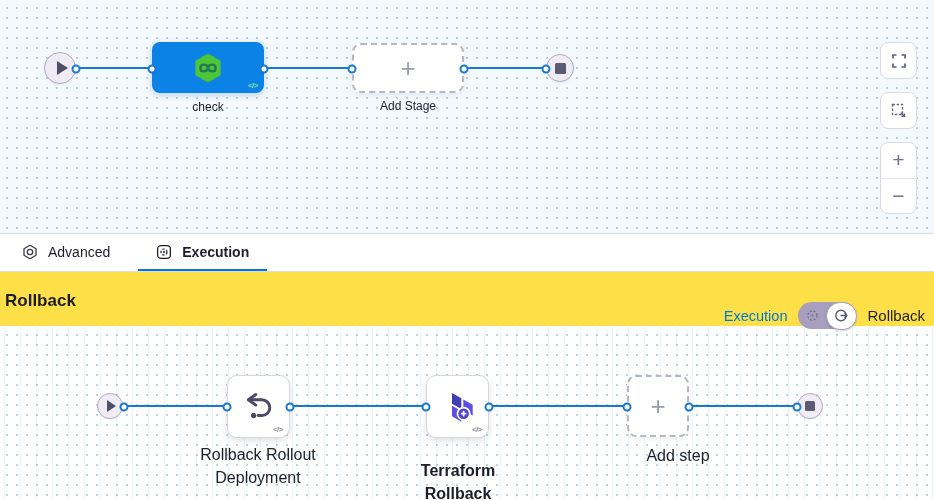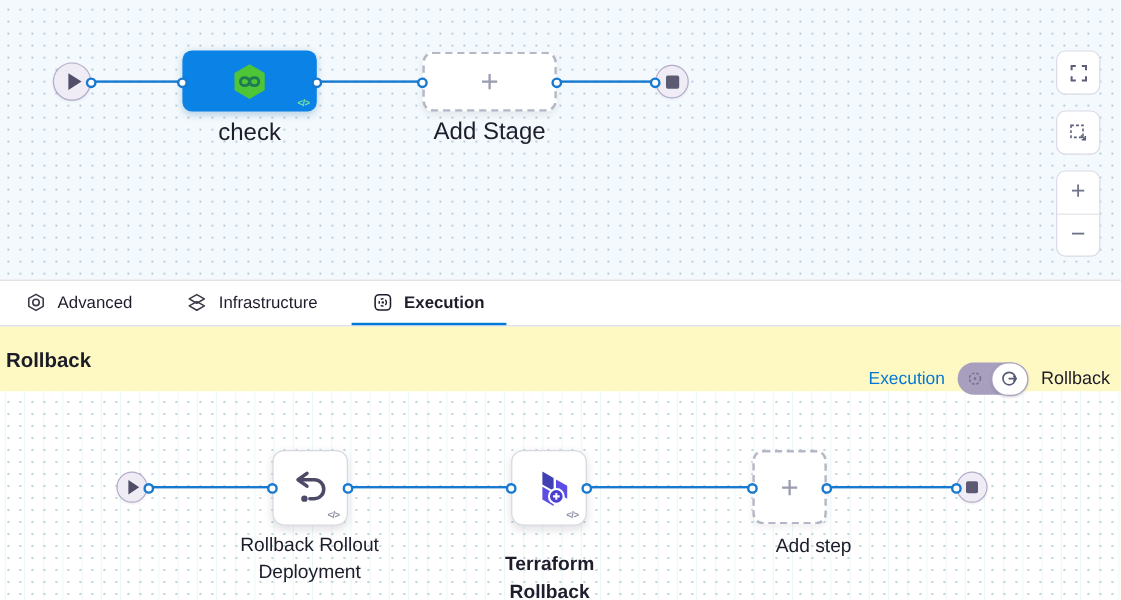--- a/index.html
+++ b/index.html
@@ -51,21 +51,21 @@
     position:absolute; background:#fff; border:2px dashed #b5b7c6; border-radius:9px; z-index:2;
     display:flex; align-items:center; justify-content:center;
     box-shadow:0 2px 5px rgba(40,41,61,.08); cursor:pointer;
     color:#9a9cb0; font-size:26px; font-weight:300;
   }
   .step-node {
     position:absolute; width:63px; height:63px; background:#fff; border:1px solid #d6d7e0;
     border-radius:10px; z-index:2; display:flex; align-items:center; justify-content:center;
     box-shadow:0 3px 7px rgba(40,41,61,.14); cursor:pointer;
   }
-  .node-label { position:absolute; text-align:center; font-size:20px; color:#1d1d2c; z-index:2; }
+  .node-label { position:absolute; text-align:center; font-size:12px; color:#1d1d2c; z-index:2; }
   .node-label.sm { font-size:16px; line-height:23px; }
 
   
   .ctl { position:absolute; left:880px; width:37px; background:#fff; border:1px solid #d9dae6;
          border-radius:8px; display:flex; align-items:center; justify-content:center;
          color:#70738c; cursor:pointer; z-index:5; }
   .ctl-stack { position:absolute; left:880px; top:142px; width:37px; height:72px; background:#fff;
                border:1px solid #d9dae6; border-radius:8px; z-index:5; display:flex; flex-direction:column; }
   .ctl-stack > div { flex:1; display:flex; align-items:center; justify-content:center;
                      font-size:21px; color:#70738c; cursor:pointer; }
@@ -74,21 +74,21 @@
   
   .tabbar { position:absolute; left:0; top:233px; width:934px; height:39px; background:#fff;
             border-top:1px solid #dadbe3; border-bottom:1px solid #dadbe3;
             display:flex; align-items:stretch; padding-left:4px; gap:10px; z-index:6; }
   .tab { display:flex; align-items:center; gap:10px; padding:0 18px; font-size:14px; color:#1d1d2c;
          cursor:pointer; border-bottom:2px solid transparent; }
   .tab.active { font-weight:bold; border-bottom-color:#0278d5; }
   .tab svg { flex:none; }
 
   
-  .panel { position:absolute; left:0; top:272px; width:934px; height:228px; background:#fef9c3; }
+  .panel { position:absolute; left:0; top:272px; width:934px; height:228px; background:#fde047; }
   .panel-heading { position:absolute; left:5px; top:19px; font-size:17px; font-weight:bold; color:#1c1c28; z-index:6; }
   .view-toggle-row { position:absolute; right:9px; top:30px; height:27px; display:flex; align-items:center;
                      gap:11px; z-index:6; }
   .exec-link { color:#0278d5; font-size:14.5px; cursor:pointer; }
   .rb-label { color:#1c1c28; font-size:15px; }
   .toggle { position:relative; width:58px; height:27px; background:#a79fbd; border-radius:14px;
             cursor:pointer; flex:none; }
   .toggle .left-ic { position:absolute; left:8px; top:6.5px; opacity:.55; }
   .toggle .thumb { position:absolute; right:-1px; top:-0.5px; width:31px; height:28px; background:#fff;
                    border:1px solid #a79fbd; border-radius:14px; display:flex; align-items:center;
@@ -156,28 +156,20 @@
   </div>
 
   <div class="tabbar">
     <div class="tab">
       <svg width="16" height="16" viewBox="0 0 16 16">
         <polygon points="8,1.3 14,4.7 14,11.3 8,14.7 2,11.3 2,4.7" fill="none" stroke="#3a3b47" stroke-width="1.3" stroke-linejoin="round"></polygon>
         <circle cx="8" cy="8" r="2.7" fill="none" stroke="#3a3b47" stroke-width="1.3"></circle>
       </svg>
       <span>Advanced</span>
     </div>
-    <div class="tab">
-      <svg width="16" height="16" viewBox="0 0 16 16">
-        <polygon points="8,1.5 14.3,5.1 8,8.7 1.7,5.1" fill="none" stroke="#3a3b47" stroke-width="1.3" stroke-linejoin="round"></polygon>
-        <path d="M1.7,8.3 L8,11.9 L14.3,8.3 M1.7,11 L8,14.6 L14.3,11" fill="none" stroke="#3a3b47" stroke-width="1.3" stroke-linejoin="round" opacity="0"></path>
-        <polygon points="8,7.3 14.3,10.9 8,14.5 1.7,10.9" fill="none" stroke="#3a3b47" stroke-width="1.3" stroke-linejoin="round"></polygon>
-      </svg>
-      <span>Infrastructure</span>
-    </div>
     <div class="tab active">
       <svg width="16" height="16" viewBox="0 0 16 16">
         <rect x="1.6" y="1.6" width="12.8" height="12.8" rx="3.4" fill="none" stroke="#1d1d2c" stroke-width="1.3"></rect>
         <circle cx="8" cy="8" r="3" fill="none" stroke="#1d1d2c" stroke-width="1.2" stroke-dasharray="2.4 1.6"></circle>
         <circle cx="8" cy="8" r="1" fill="#1d1d2c"></circle>
       </svg>
       <span>Execution</span>
     </div>
   </div>
 

